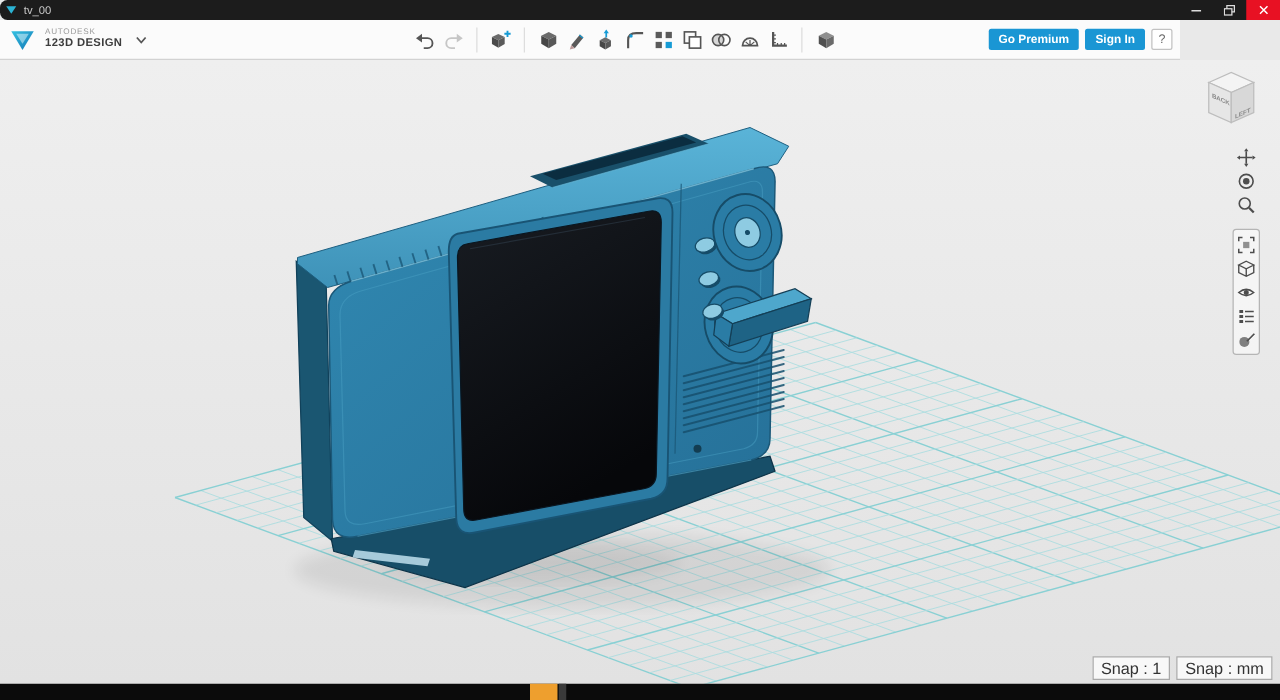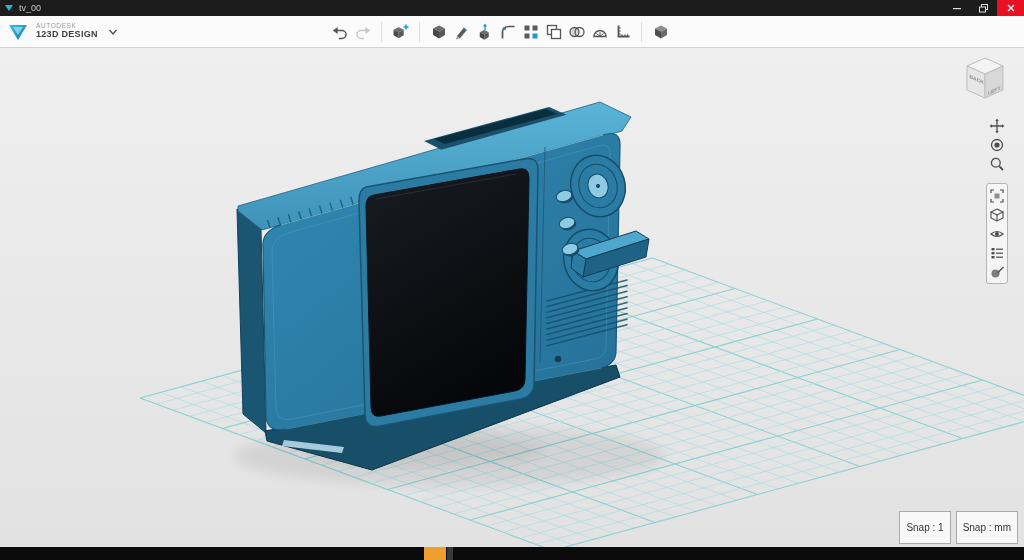--- a/index.html
+++ b/index.html
@@ -1,27 +1,27 @@
 <!DOCTYPE html>
 <html><head>
 <meta charset="utf-8">
 <style>
   html,body{margin:0;padding:0;}
   body{width:1024px;height:560px;overflow:hidden;font-family:"Liberation Sans",sans-serif;background:#e9e9e9;}
   .screen{position:relative;width:1024px;height:560px;}
 
   
-  .titlebar{position:absolute;top:0;left:0;width:1024px;height:16px;background:#1c1c1c;display:flex;align-items:center;}
+  .titlebar{position:absolute;top:0;left:0;width:1024px;height:16px;background:#1c1c1c;display:flex;align-items:center;border-radius:6px;}
   .titlebar .tlogo{margin-left:4px;}
   .titlebar .ttitle{color:#c9c9c9;font-size:9px;margin-left:5px;flex:1;}
   .winbtn{width:27px;height:16px;display:flex;align-items:center;justify-content:center;color:#ddd;font-size:9px;}
   .winbtn.close{background:#e81123;color:#fff;}
 
   
-  .menubar{position:absolute;top:16px;left:0;width:1024px;height:31px;background:#fbfbfb;border-bottom:1px solid #d2d2d2;display:flex;align-items:center;}
+  .menubar{position:absolute;top:16px;left:0;width:944px;height:31px;background:#fbfbfb;border-bottom:1px solid #d2d2d2;display:flex;align-items:center;}
   .brand{display:flex;align-items:center;margin-left:6px;}
   .brandtext{margin-left:6px;line-height:1.05;}
   .brandtext .co{font-size:6.5px;color:#9a9a9a;letter-spacing:.6px;}
   .brandtext .prod{font-size:9px;font-weight:bold;color:#3d3d3d;letter-spacing:.3px;}
   .chev{margin-left:10px;}
   .tools{position:absolute;left:328px;top:0;height:31px;display:flex;align-items:center;}
   .tbtn{width:23px;height:26px;border:none;background:transparent;display:flex;align-items:center;justify-content:center;padding:0;}
   .vsep{width:1px;height:20px;background:#ddd;margin:0 7px;}
   .account{position:absolute;right:6px;top:0;height:31px;display:flex;align-items:center;gap:5px;}
   .bluebtn{background:#1a96d4;color:#fff;font-size:9.5px;font-weight:bold;border:none;border-radius:2px;padding:3px 8px;}
@@ -32,21 +32,21 @@
   .scene{position:absolute;top:0;left:0;}
 
   .viewcube{position:absolute;top:6px;right:12px;}
   .vc-label{font-size:5px;font-weight:bold;fill:#8a8a8a;}
 
   .side-toolbar{position:absolute;top:68px;right:16px;display:flex;flex-direction:column;align-items:center;}
   .sbtn{width:20px;height:19px;display:flex;align-items:center;justify-content:center;background:transparent;border:none;padding:0;}
   .sgroup{margin-top:10px;border:1px solid #b5b5b5;border-radius:3px;background:rgba(255,255,255,.5);padding:2px 0;display:flex;flex-direction:column;}
 
   .status{position:absolute;bottom:3px;right:6px;display:flex;}
-  .statbox{border:1px solid #a9a9a9;background:#f8f8f8;color:#333;font-size:10px;padding:10px 6px;margin-left:5px;margin-top:40px;}
+  .statbox{border:1px solid #a9a9a9;background:#f8f8f8;color:#333;font-size:13px;padding:1px 6px;margin-left:5px;margin-top:40px;}
 
   
   .taskbar{position:absolute;bottom:0;left:0;width:1024px;height:13px;background:#0b0b0b;}
   .task-orange{position:absolute;left:424px;top:0;width:22px;height:13px;background:#ee9f2e;}
   .task-dim{position:absolute;left:447px;top:0;width:6px;height:13px;background:#3a3a3a;}
 </style>
 </head>
 <body>
 
 <div class="screen">
@@ -191,20 +191,25 @@
 
       <button class="tbtn">
         <svg width="18" height="18">
           <polygon points="9,2.5 15,5.5 9,8.5 3,5.5" fill="#8f8f8f"></polygon>
           <polygon points="3,5.5 9,8.5 9,15.5 3,12" fill="#505050"></polygon>
           <polygon points="9,8.5 15,5.5 15,12 9,15.5" fill="#6a6a6a"></polygon>
         </svg>
       </button>
     </div>
 
+    <div class="account">
+      <button class="bluebtn">Go Premium</button>
+      <button class="bluebtn">Sign In</button>
+      <div class="helpbtn">?</div>
+    </div>
   </div>
 
   <div class="viewport">
     <svg class="scene" width="1024" height="499" viewBox="0 48 1024 499">
       <defs>
         <linearGradient id="gradTop" x1="0" y1="0" x2="0" y2="1">
           <stop offset="0" stop-color="#5ab4d8"></stop>
             <stop offset="1" stop-color="#3e92b8"></stop>
         </linearGradient>
         <linearGradient id="gradFront" x1="0" y1="0" x2="1" y2="1">

